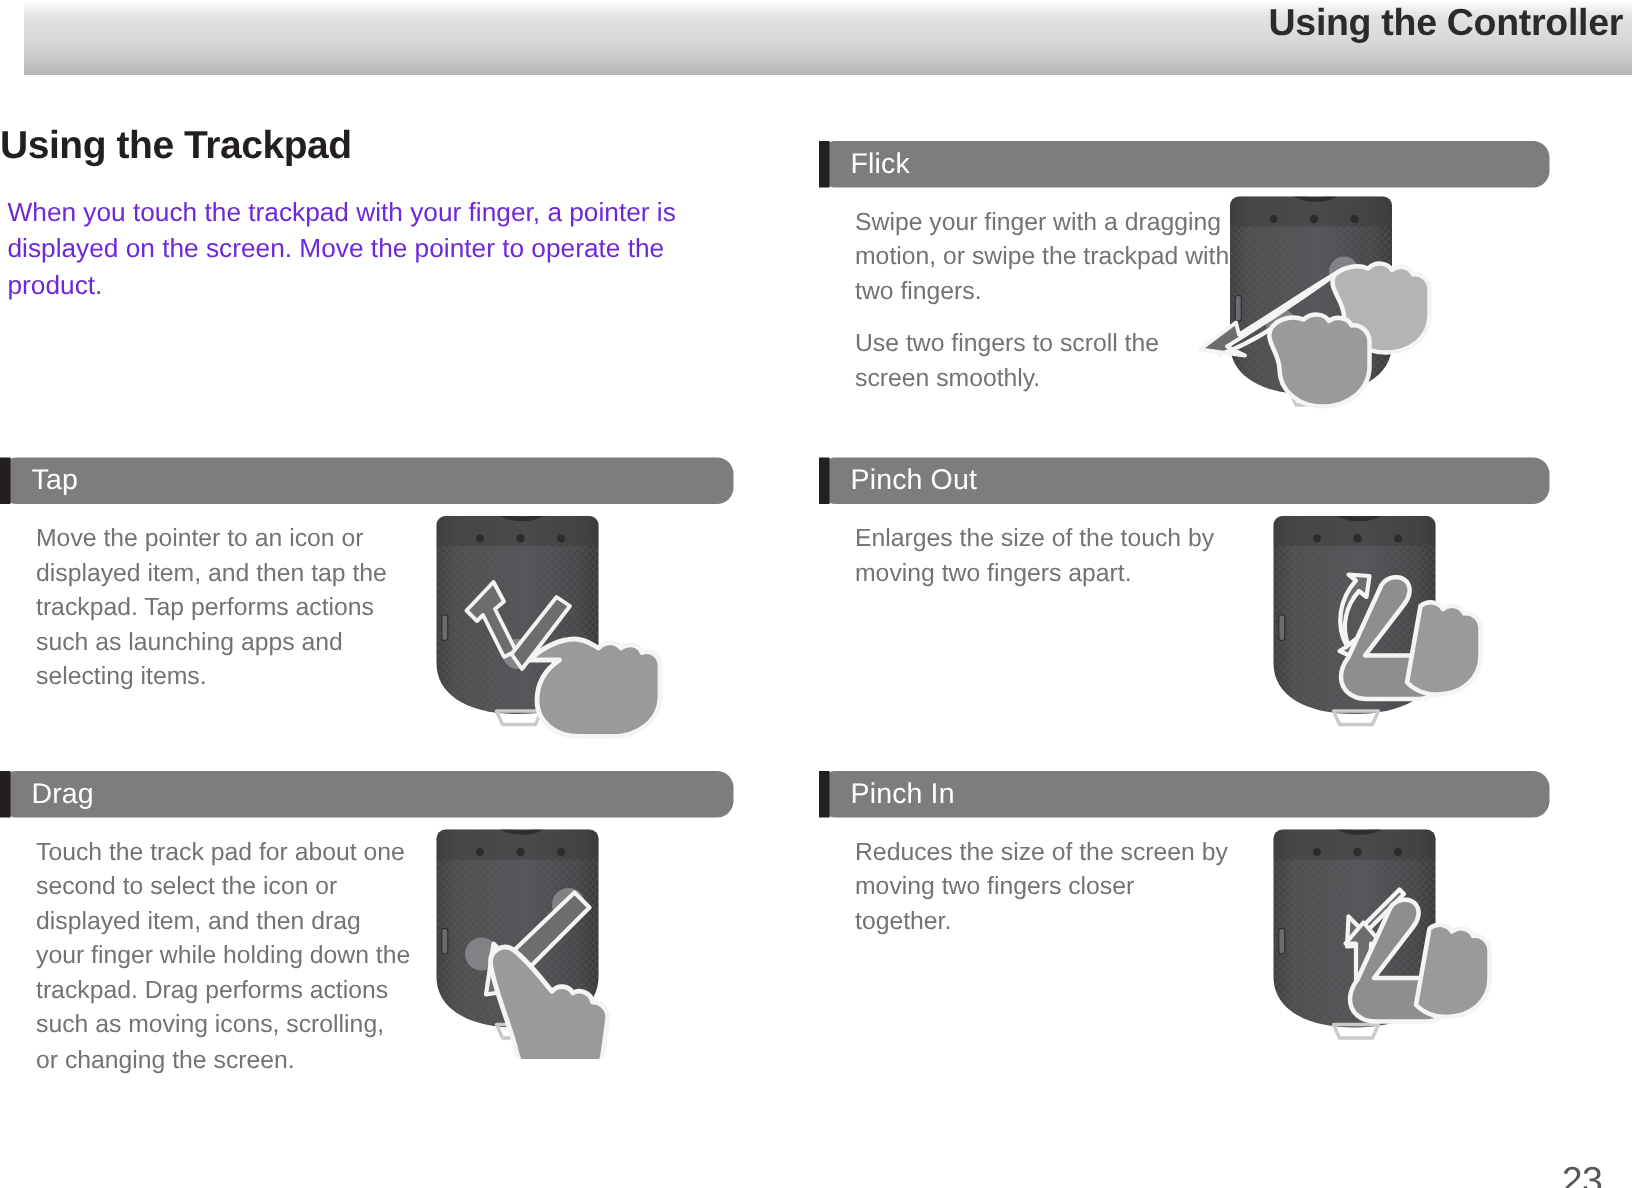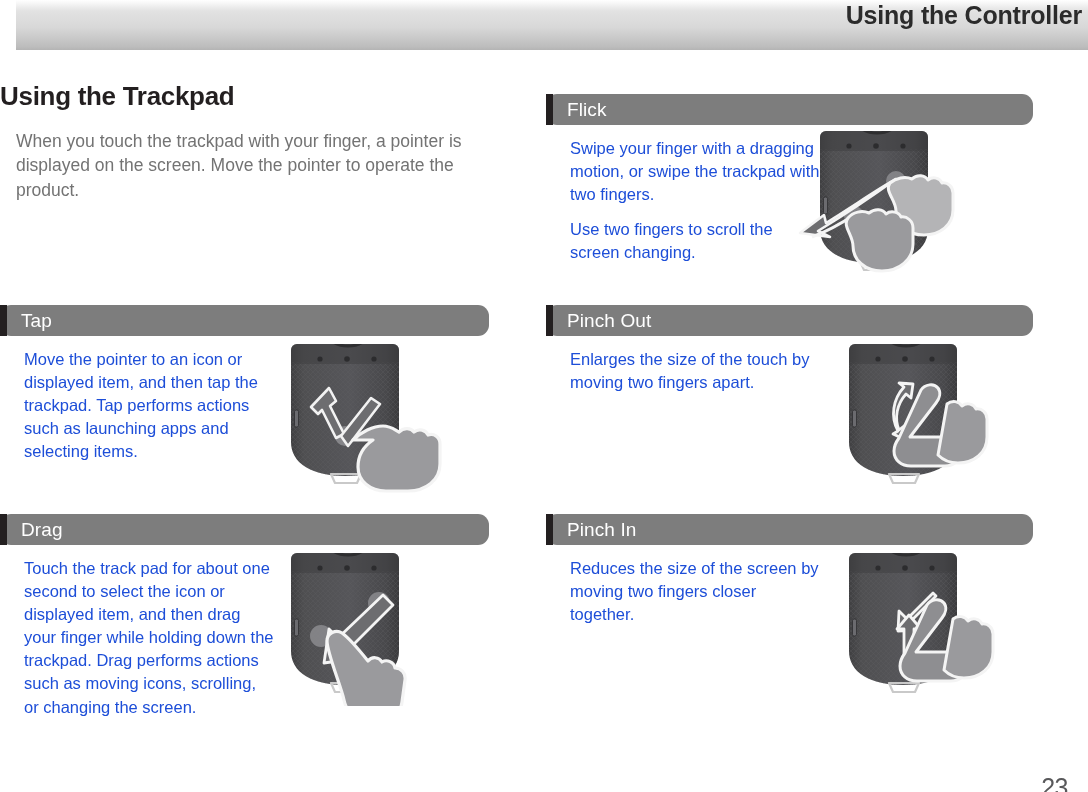--- a/index.html
+++ b/index.html
@@ -63,22 +63,22 @@
     font-size: 26px;
     font-weight: bold;
     letter-spacing: -0.3px;
     color: #231f20;
     margin: 0 0 18px 0;
     line-height: 1.1;
   }
   .intro-text {
     font-size: 17.5px;
     line-height: 1.40;
-    color: #737373;
-    margin: 16px;
+    color: #6d28d9;
+    margin: 5px;
     width: 486px;
   }
 
   
   .section { position: absolute; width: 489px; }
   .section-right { width: 487px; }
 
   .section-bar {
     position: relative;
     height: 31px;
@@ -104,21 +104,21 @@
 
   .section-content {
     position: relative;
     padding-top: 12px;
   }
   .section-text {
     width: 242px;
     margin-left: 24px;
     font-size: 16.5px;
     line-height: 1.40;
-    color: #1d4ed8;
+    color: #737373;
   }
   .section-text.wide { width: 250px; }
   .section-text p { margin: 0 0 12px 0; }
   .section-text p:last-child { margin-bottom: 0; }
 
   .section-figure {
     position: absolute;
     top: 0;
   }
 
@@ -263,21 +263,21 @@
   <div class="column column-right">
 
     <div class="section section-right" style="top:44px;">
       <div class="section-bar">
         <div class="section-bar-accent"></div>
         <div class="section-bar-label">Flick</div>
       </div>
       <div class="section-content">
         <div class="section-text wide">
           <p>Swipe your finger with a dragging motion, or swipe the trackpad with two fingers.</p>
-          <p>Use two fingers to scroll the screen changing.</p>
+          <p>Use two fingers to scroll the screen smoothly.</p>
         </div>
         <div class="section-figure" style="left:250px; top:-6px;">
           <div class="device-fig">
             <svg width="185" height="170" viewBox="0 0 185 170" aria-hidden="true">
               <defs>
                 <linearGradient id="bodyGradFlick" x1="0" y1="0" x2="1" y2="0">
                   <stop offset="0%" stop-color="#3f3f41"></stop>
                   <stop offset="12%" stop-color="#4f4f51"></stop>
                   <stop offset="55%" stop-color="#56565a"></stop>
                   <stop offset="88%" stop-color="#48484b"></stop>

